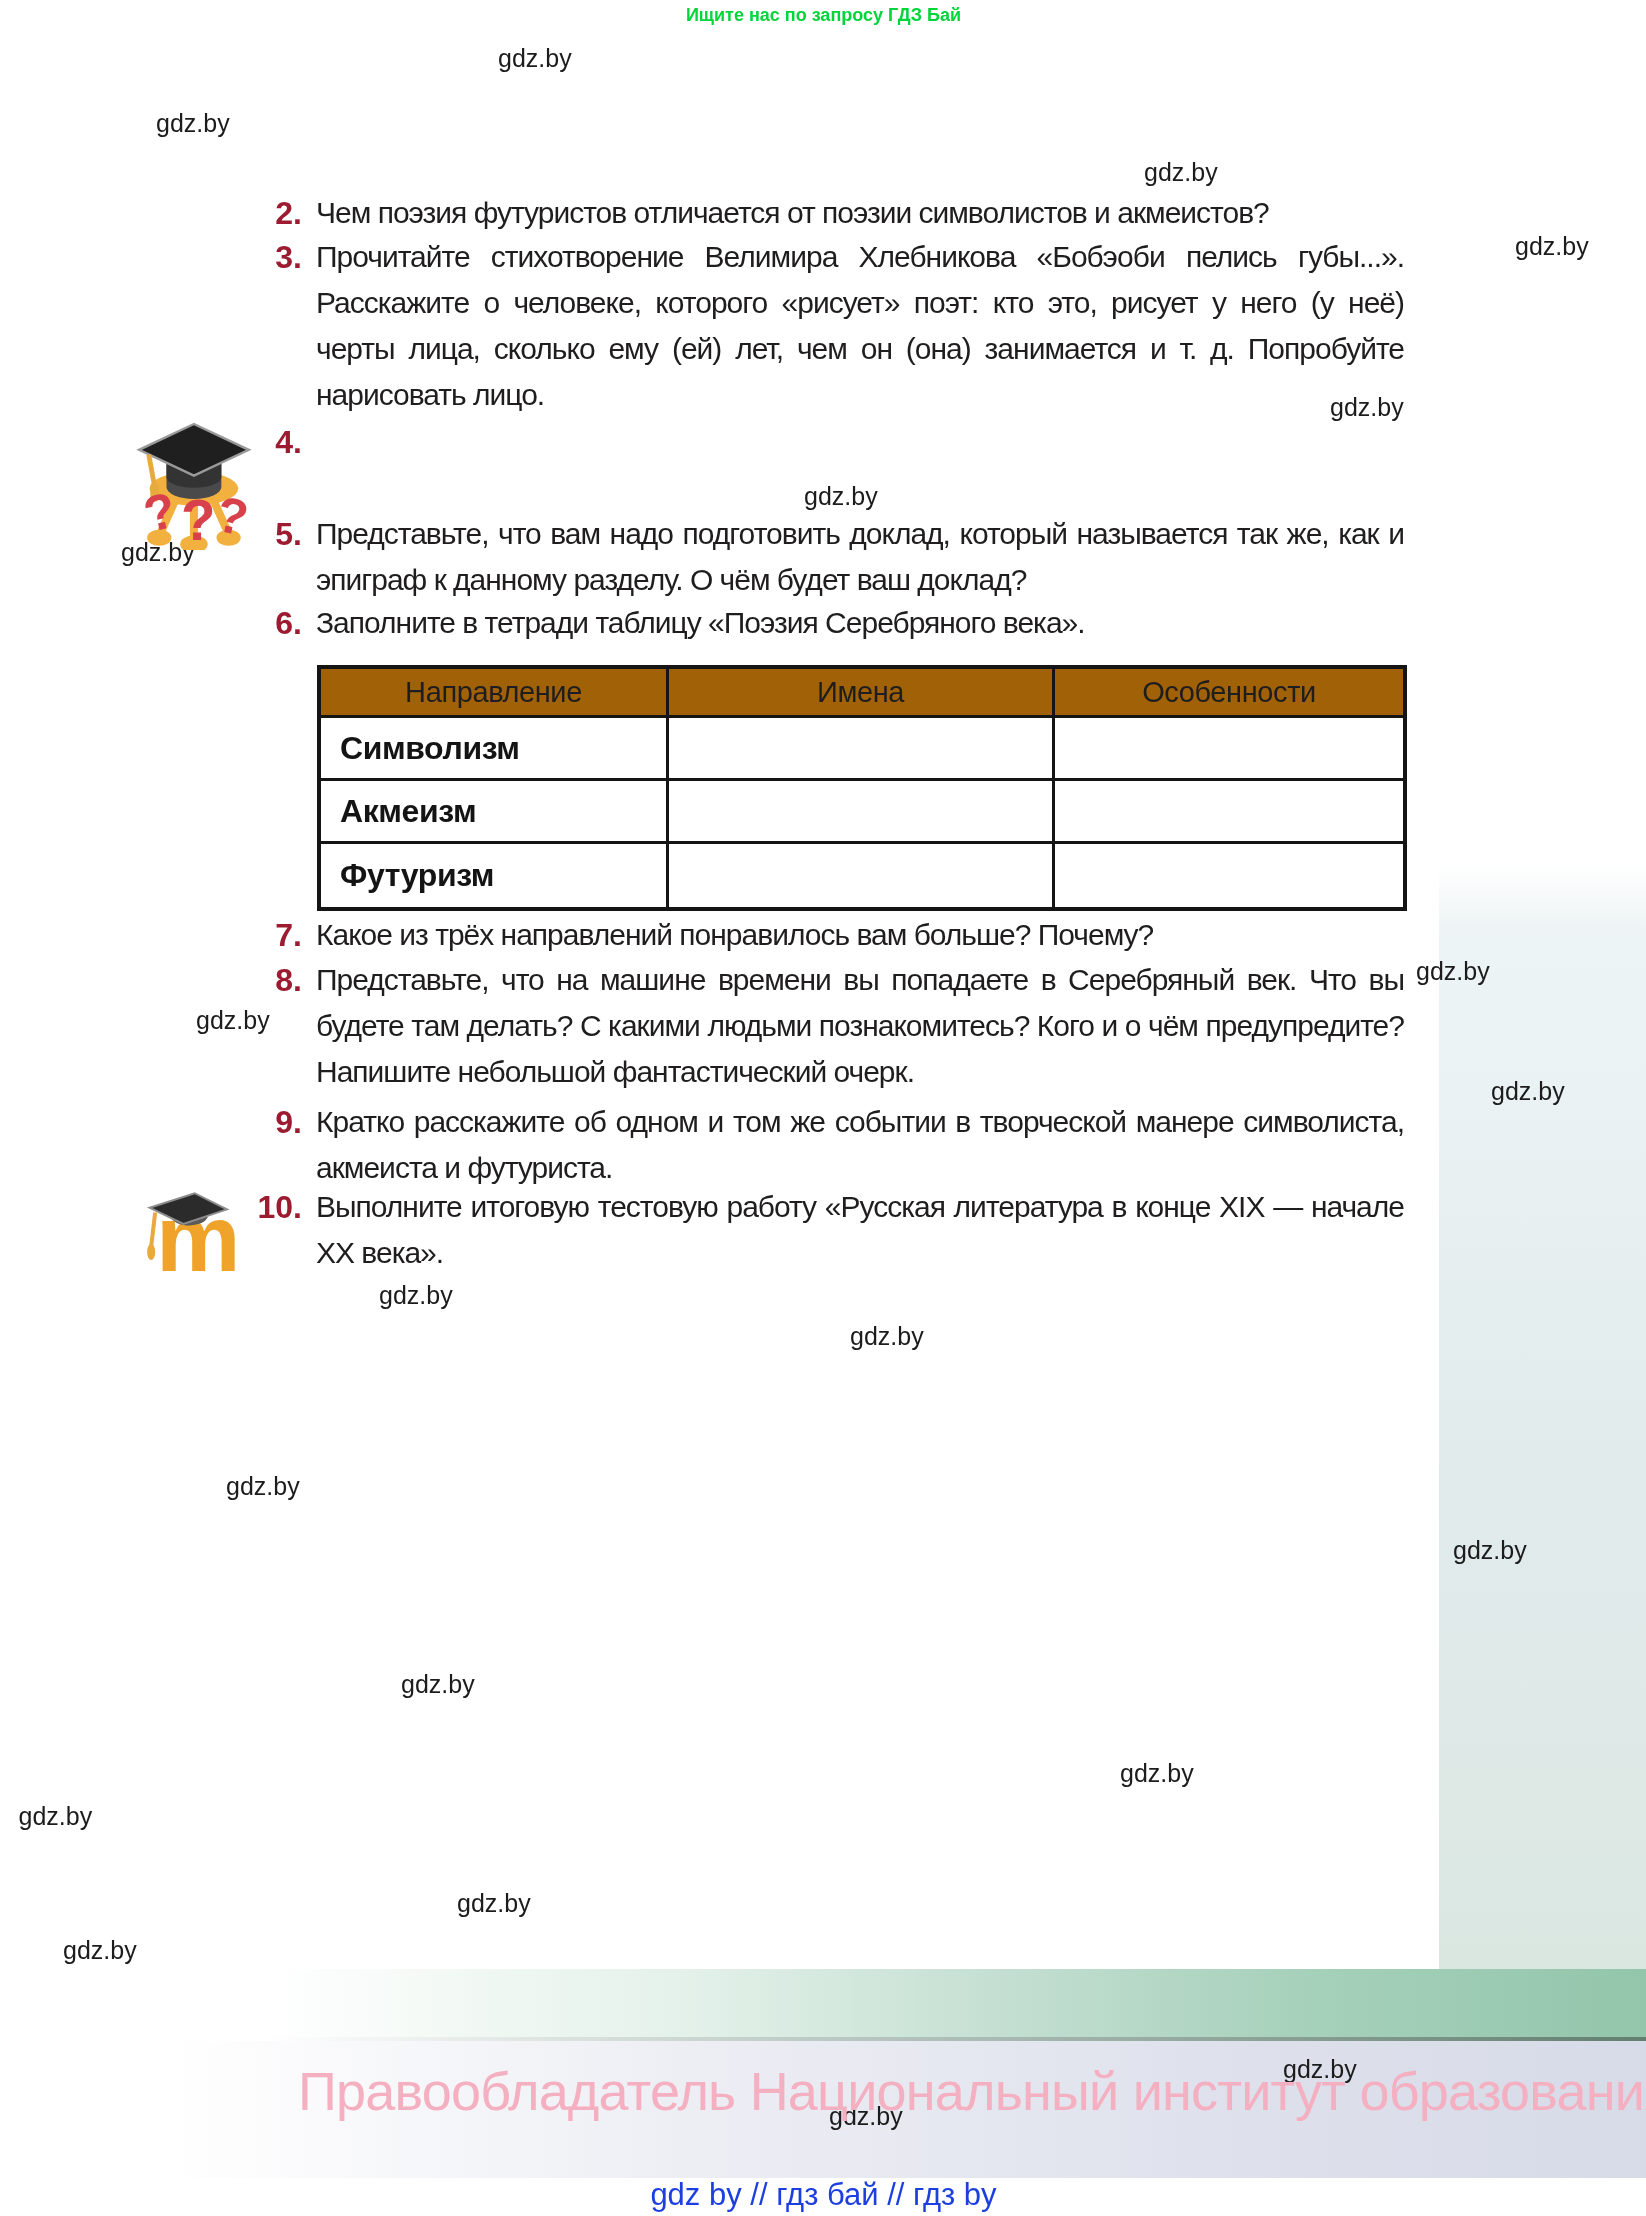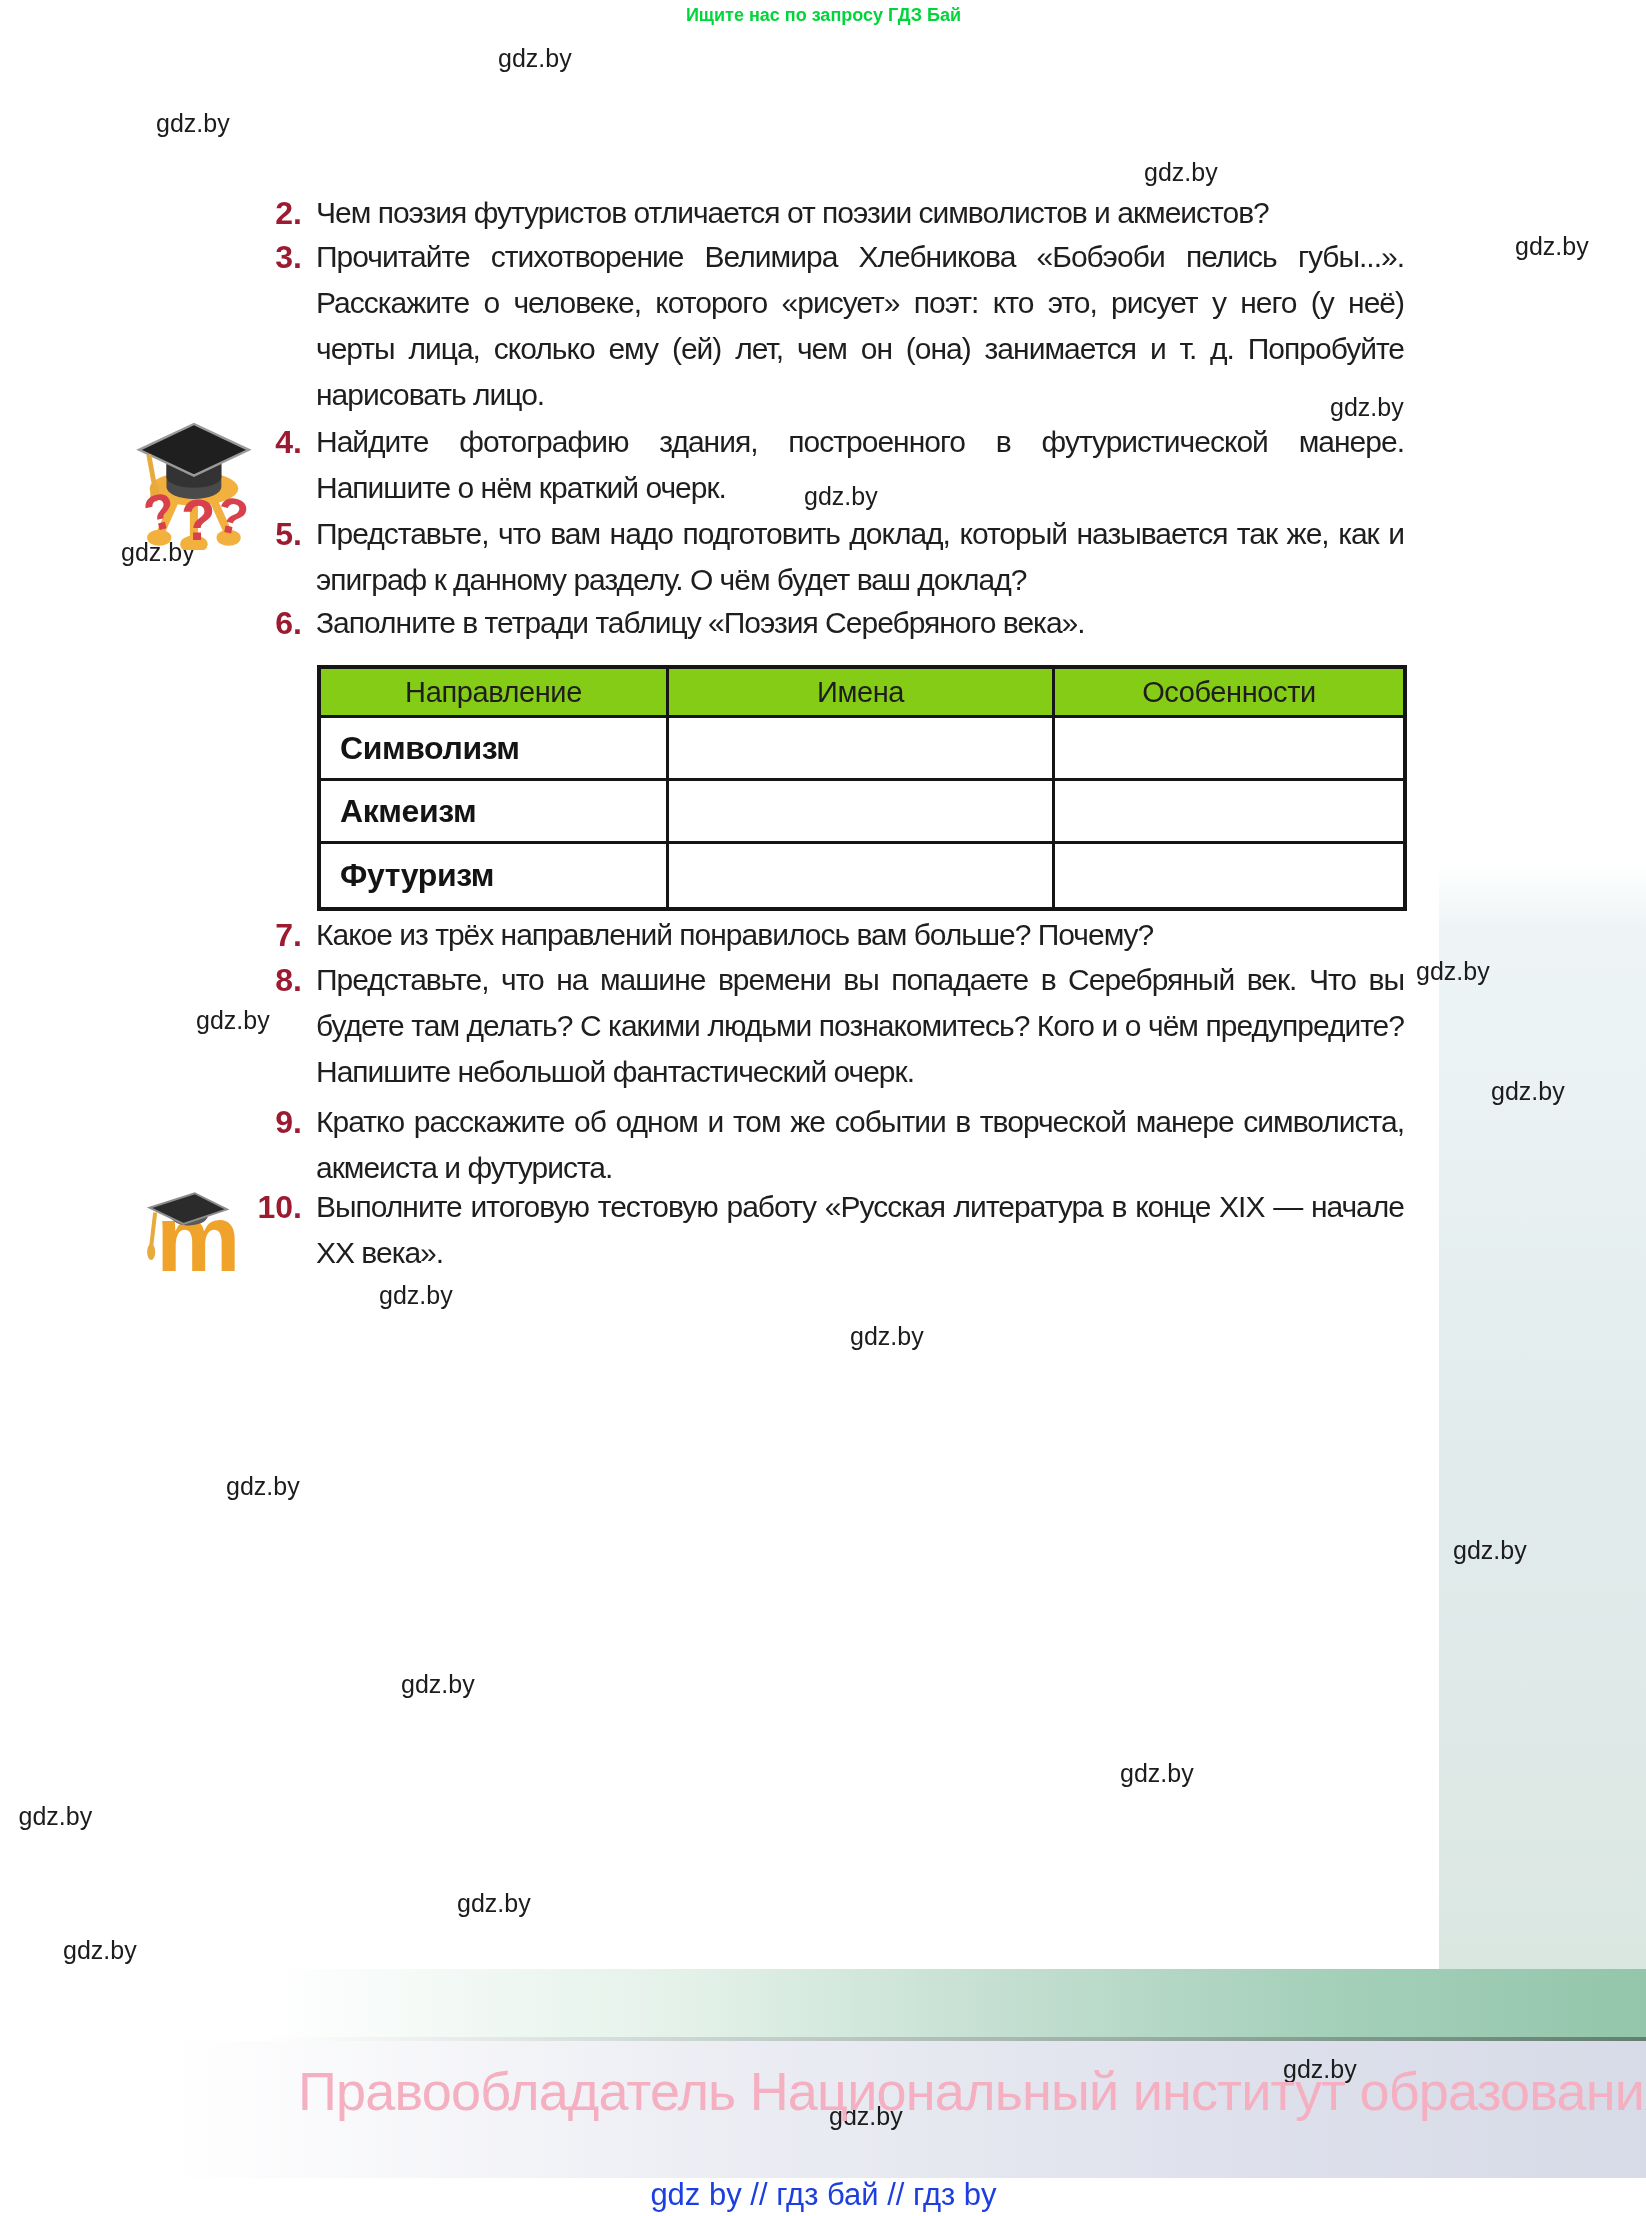--- a/index.html
+++ b/index.html
@@ -152,31 +152,31 @@
     <text x="16" y="100" font-weight="bold" font-size="118" fill="#efa32b">m</text>
     <path d="M34,26 a24,14 0 0 0 46,8 l-4,-18 z" fill="#5a5a5a"></path>
     <polygon points="8,22 64,4 104,24 50,42" fill="#2b2b2b" stroke="#8d8d8d" stroke-width="2.5"></polygon>
     <line x1="15" y1="28" x2="10" y2="70" stroke="#e8a93d" stroke-width="5"></line>
     <ellipse cx="10" cy="77" rx="5" ry="10" fill="#e8a93d"></ellipse>
   </svg>
 
   <div>
       <div class="ex" style="top: 190px;"><span class="num" style="color: rgb(156, 27, 49);">2.</span><span>Чем поэзия футуристов отличается от поэзии символистов и акмеистов?</span></div>
       <div class="ex" style="top: 234px;"><span class="num" style="color: rgb(156, 27, 49);">3.</span><span>Прочитайте стихотворение Велимира Хлебникова «Бобэоби пелись губы...». Расскажите о человеке, которого «рисует» поэт: кто это, рисует у него (у неё) черты лица, сколько ему (ей) лет, чем он (она) занимается и т. д. Попробуйте нарисовать лицо.</span></div>
-      <div class="ex" style="top: 419px;"><span class="num" style="color: rgb(156, 27, 49);">4.</span><span>Найдите фотографию здания, построенного в футуристической манере. Напишите о нём краткий очерк.</span></div>
+      <div class="ex" style="top: 419px;"><span class="num" style="color: rgb(156, 27, 49);">4.</span></div>
       <div class="ex" style="top: 511px;"><span class="num" style="color: rgb(156, 27, 49);">5.</span><span>Представьте, что вам надо подготовить доклад, который называется так же, как и эпиграф к данному разделу. О чём будет ваш доклад?</span></div>
       <div class="ex" style="top: 600px;"><span class="num" style="color: rgb(156, 27, 49);">6.</span><span>Заполните в тетради таблицу «Поэзия Серебряного века».</span></div>
       <div class="ex" style="top: 912px;"><span class="num" style="color: rgb(156, 27, 49);">7.</span><span>Какое из трёх направлений понравилось вам больше? Почему?</span></div>
       <div class="ex" style="top: 957px;"><span class="num" style="color: rgb(156, 27, 49);">8.</span><span>Представьте, что на машине времени вы попадаете в Серебряный век. Что вы будете там делать? С какими людьми познакомитесь? Кого и о чём предупредите? Напишите небольшой фантастический очерк.</span></div>
       <div class="ex" style="top: 1099px;"><span class="num" style="color: rgb(156, 27, 49);">9.</span><span>Кратко расскажите об одном и том же событии в творческой манере символиста, акмеиста и футуриста.</span></div>
       <div class="ex" style="top: 1184px;"><span class="num" style="color: rgb(156, 27, 49);">10.</span><span>Выполните итоговую тестовую работу «Русская литература в конце XIX — начале XX века».</span></div>
     </div>
 
   <div class="tbl">
-    <div class="tr th" style="background: #84cc16;">
+    <div class="tr th" style="background: #a16207;">
         <div class="c1">Направление</div>
         <div class="c2">Имена</div>
         <div class="c3">Особенности</div>
       </div>
   <div class="tr body">
         <div class="c1 label">Символизм</div>
         <div class="c2"></div>
         <div class="c3"></div>
       </div>
       <div class="tr body">

